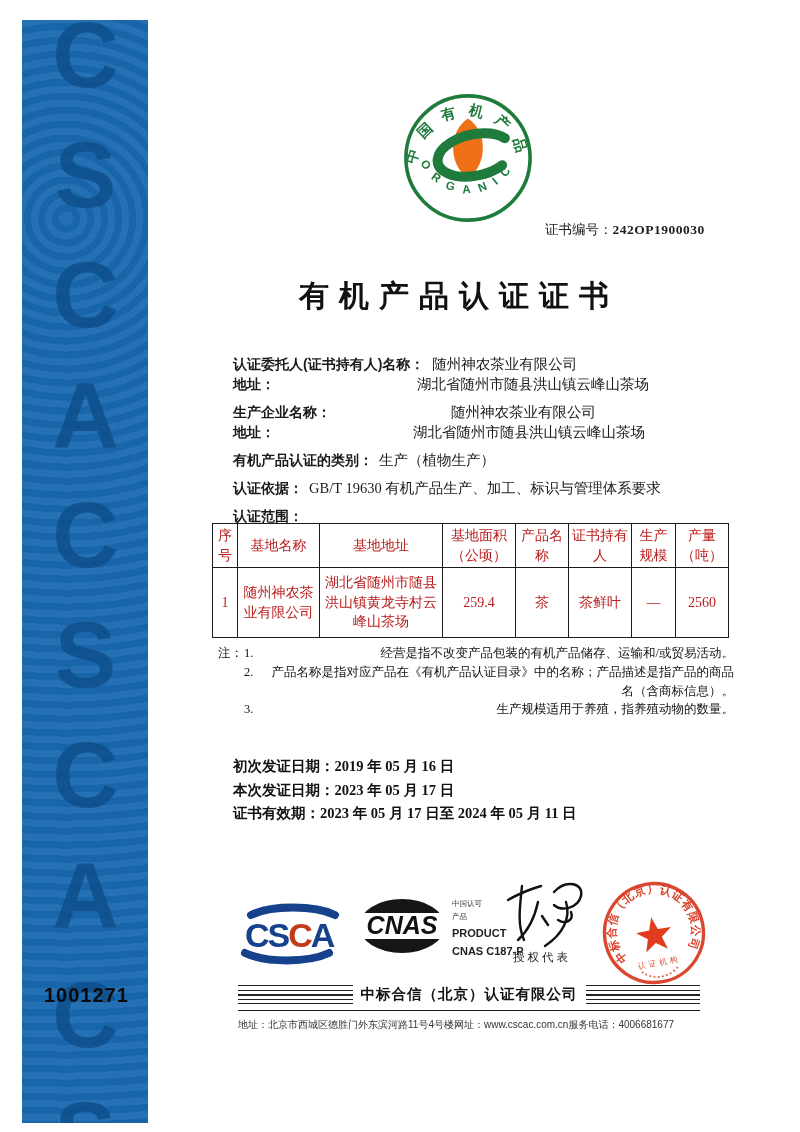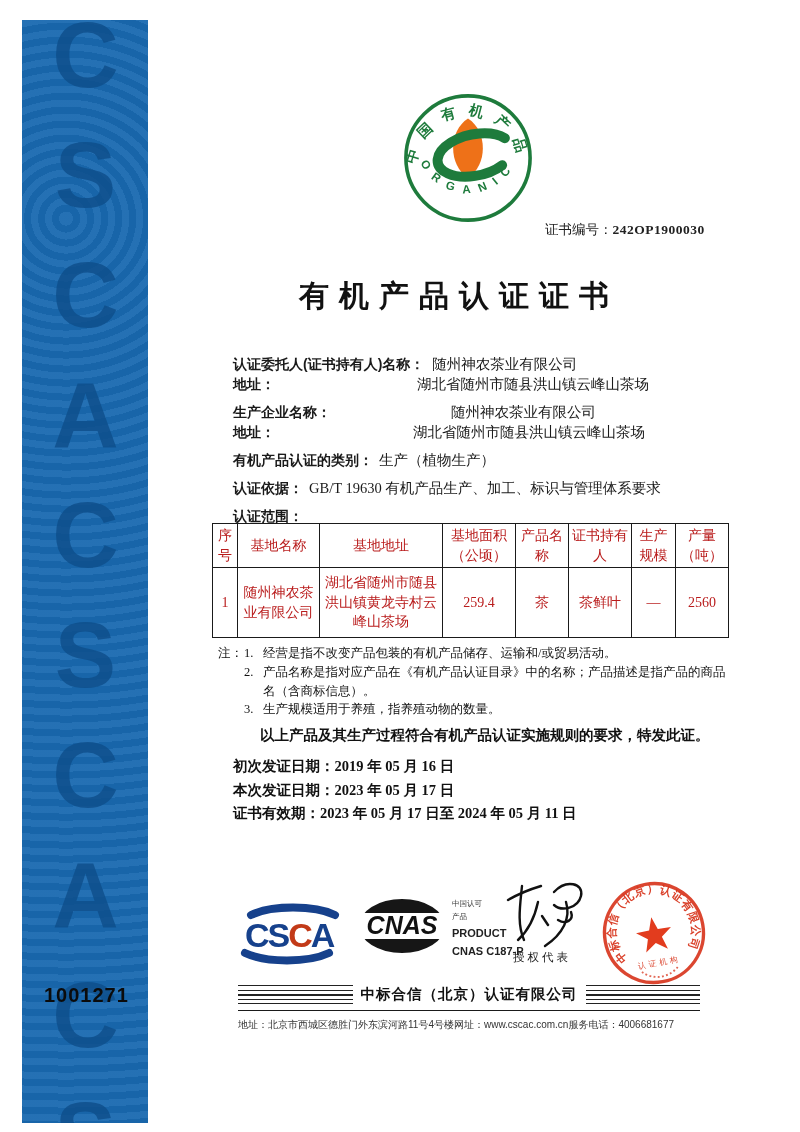--- a/index.html
+++ b/index.html
@@ -50,21 +50,21 @@
         vertical-align:middle;font-weight:normal;overflow:hidden;}
   table.scope thead tr{height:38px;}
   table.scope tbody tr{height:70px;}
 
   
   .notes{position:absolute;left:218px;top:644px;width:516px;font-size:12.5px;line-height:1.5;color:#111;}
   .notes .head{display:flex;}
   .notes .nlabel{white-space:nowrap;width:26px;flex:none;}
   .nitem{display:flex;}
   .nitem .num{width:19px;flex:none;}
-  .nitem .txt{flex:1;}
+  .nitem .txt{flex:1;text-align:right;}
 
   .statement{position:absolute;left:260px;top:726px;font-size:14.5px;font-weight:600;color:#111;}
 
   
   .dates{position:absolute;left:233px;top:755px;font-size:14.5px;font-weight:600;line-height:23.5px;color:#111;}
   .dates .dl{white-space:nowrap;}
 
   
   .csca-logo{position:absolute;left:237px;top:902px;width:106px;height:64px;}
   .cnas-logo{position:absolute;left:357px;top:896px;width:90px;height:60px;}
@@ -198,21 +198,20 @@
           <span class="txt">产品名称是指对应产品在《有机产品认证目录》中的名称；产品描述是指产品的商品名（含商标信息）。</span>
         </div>
         <div class="nitem">
           <span class="num">3.</span>
           <span class="txt">生产规模适用于养殖，指养殖动物的数量。</span>
         </div>
       </div>
     </div>
   </div>
 
-  <div class="statement">以上产品及其生产过程符合有机产品认证实施规则的要求，特发此证。</div>
 
   <div class="dates">
     <div class="dl">
       <span>初次发证日期：</span><span>2019 年 05 月 16 日</span>
     </div>
     <div class="dl">
       <span>本次发证日期：</span><span>2023 年 05 月 17 日</span>
     </div>
     <div class="dl">
       <span>证书有效期：</span><span>2023 年 05 月 17 日至 2024 年 05 月 11 日</span>

